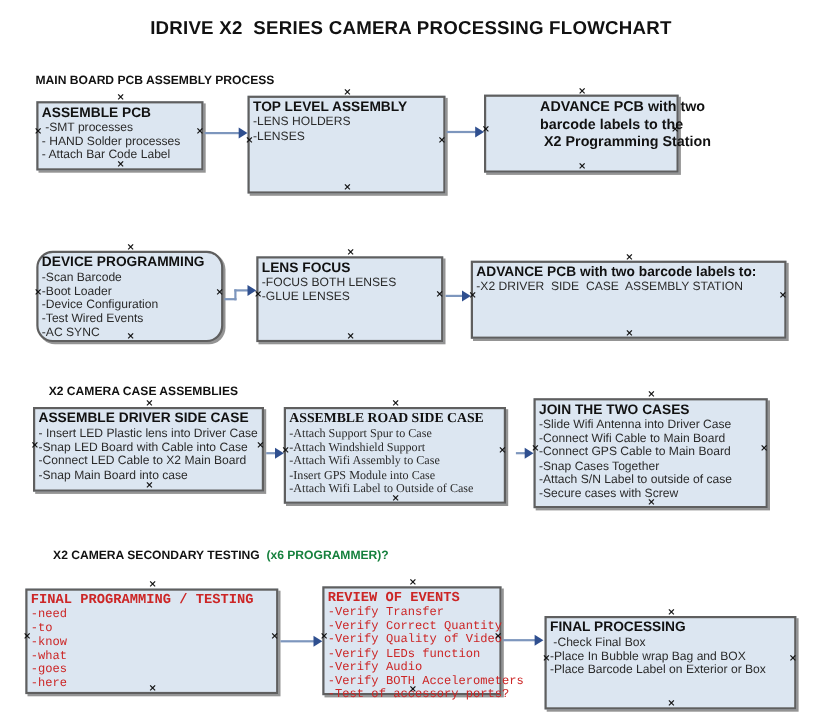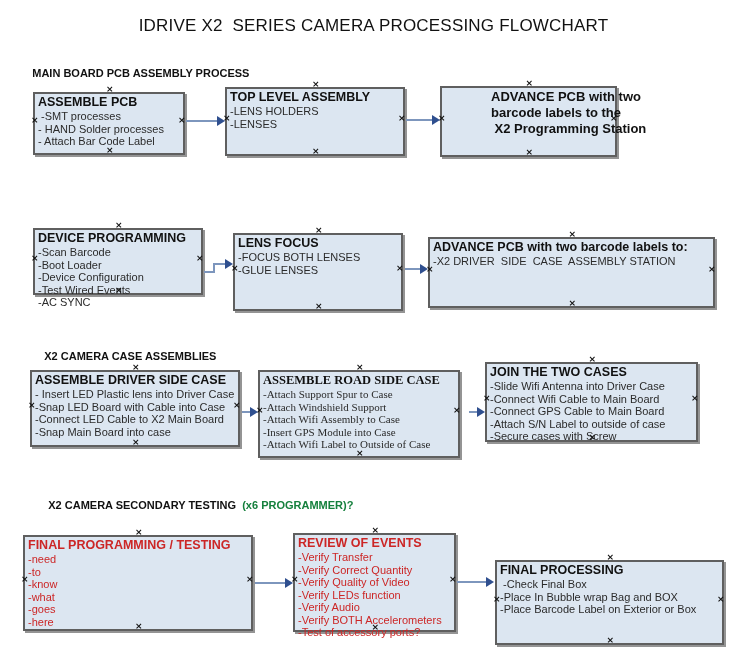--- a/index.html
+++ b/index.html
@@ -1,28 +1,28 @@
 <!DOCTYPE html>
 <html><head>
 <meta charset="utf-8">
 <style>
   html,body{margin:0;padding:0;background:#ffffff;}
   #canvas{position:relative;width:747px;height:662px;background:#ffffff;overflow:hidden;
           font-family:"Liberation Sans",sans-serif;}
   .page-title{position:absolute;left:0;right:0;top:16px;text-align:center;
-              font-weight:normal;font-size:17px;color:#111;white-space:pre;letter-spacing:.2px;}
+              font-weight:bold;font-size:17px;color:#111;white-space:pre;letter-spacing:.2px;}
   .sec-h{position:absolute;font-weight:bold;font-size:11px;color:#111;white-space:pre;}
   .sec-h .rd{color:#15803d;}
   .fc-box{position:absolute;background:#dce6f1;border:2px solid #5f5f5f;
           box-shadow:2px 2px 0 #949494;box-sizing:border-box;padding:1px 3px;
           color:#1c1c1c;overflow:visible;}
   .bt{font-weight:bold;font-size:12.5px;line-height:15px;white-space:pre;color:#111;}
   .bt-multi{line-height:16px;font-size:13px;margin-left:46px;}
   .bi{font-size:11px;line-height:12.5px;white-space:pre;color:#2b2b2b;}
-  .red .bt,.red .bi{color:#cc2626;}
+  .red .bt,.red .bi{color:#cc2626;font-family:Liberation Mono, monospace;}
   
   .hd{position:absolute;width:7px;height:7px;pointer-events:none;}
   .hd::before{content:"\00d7";position:absolute;left:0;top:-3px;
               font:bold 9px "DejaVu Sans",sans-serif;color:#111;line-height:7px;}
   .hd-t{top:-5px;left:50%;margin-left:-3px;}
   .hd-b{bottom:-4px;left:50%;margin-left:-3px;}
   .hd-l{left:-4px;top:50%;margin-top:-4px;}
   .hd-r{right:-2px;top:50%;margin-top:-4px;}
   
   .seg{position:absolute;background:#7d96bd;}
@@ -49,40 +49,40 @@
   <div class="fc-box" style="left:33px;top:92px;width:152px;height:63px;">
     <div class="bt">ASSEMBLE PCB</div>
     <div class="bi"> -SMT processes</div>
     <div class="bi">- HAND Solder processes</div>
     <div class="bi">- Attach Bar Code Label</div>
   <span class="hd hd-t"></span>
       <span class="hd hd-b"></span>
       <span class="hd hd-l"></span>
       <span class="hd hd-r"></span>
     </div>
-  <div class="fc-box" style="left:225px;top:87px;width:180px;height:69px;">
+  <div class="fc-box" style="left:225px;top:87px;width:180px;height:89px;">
     <div class="bt">TOP LEVEL ASSEMBLY</div>
     <div class="bi">-LENS HOLDERS</div>
     <div class="bi">-LENSES</div>
   <span class="hd hd-t"></span>
       <span class="hd hd-b"></span>
       <span class="hd hd-l"></span>
       <span class="hd hd-r"></span>
     </div>
   <div class="fc-box" style="left:440px;top:86px;width:177px;height:71px;">
     <div class="bt bt-multi">ADVANCE PCB with two
 barcode labels to the
  X2 Programming Station</div>
   <span class="hd hd-t"></span>
       <span class="hd hd-b"></span>
       <span class="hd hd-l"></span>
       <span class="hd hd-r"></span>
     </div>
 
-  <div class="fc-box" style="left:33px;top:228px;width:170px;height:67px;">
+  <div class="fc-box" style="left:33px;top:228px;width:170px;height:83px;border-radius:15px;">
     <div class="bt">DEVICE PROGRAMMING</div>
     <div class="bi">-Scan Barcode</div>
     <div class="bi">-Boot Loader</div>
     <div class="bi">-Device Configuration</div>
     <div class="bi">-Test Wired Events</div>
     <div class="bi">-AC SYNC</div>
   <span class="hd hd-t"></span>
       <span class="hd hd-b"></span>
       <span class="hd hd-l"></span>
       <span class="hd hd-r"></span>
@@ -121,25 +121,26 @@
     <div class="bi">-Attach Support Spur to Case</div>
     <div class="bi">-Attach Windshield Support</div>
     <div class="bi">-Attach Wifi Assembly to Case</div>
     <div class="bi">-Insert GPS Module into Case</div>
     <div class="bi">-Attach Wifi Label to Outside of Case</div>
   <span class="hd hd-t"></span>
       <span class="hd hd-b"></span>
       <span class="hd hd-l"></span>
       <span class="hd hd-r"></span>
     </div>
-  <div class="fc-box" style="left:485px;top:362px;width:213px;height:80px;">
+  <div class="fc-box" style="left:485px;top:362px;width:213px;height:100px;">
     <div class="bt">JOIN THE TWO CASES</div>
     <div class="bi">-Slide Wifi Antenna into Driver Case</div>
     <div class="bi">-Connect Wifi Cable to Main Board</div>
     <div class="bi">-Connect GPS Cable to Main Board</div>
+    <div class="bi">-Snap Cases Together</div>
     <div class="bi">-Attach S/N Label to outside of case</div>
     <div class="bi">-Secure cases with Screw</div>
   <span class="hd hd-t"></span>
       <span class="hd hd-b"></span>
       <span class="hd hd-l"></span>
       <span class="hd hd-r"></span>
     </div>
 
   <div class="fc-box red" style="left:23px;top:535px;width:230px;height:96px;">
     <div class="bt">FINAL PROGRAMMING / TESTING</div>

